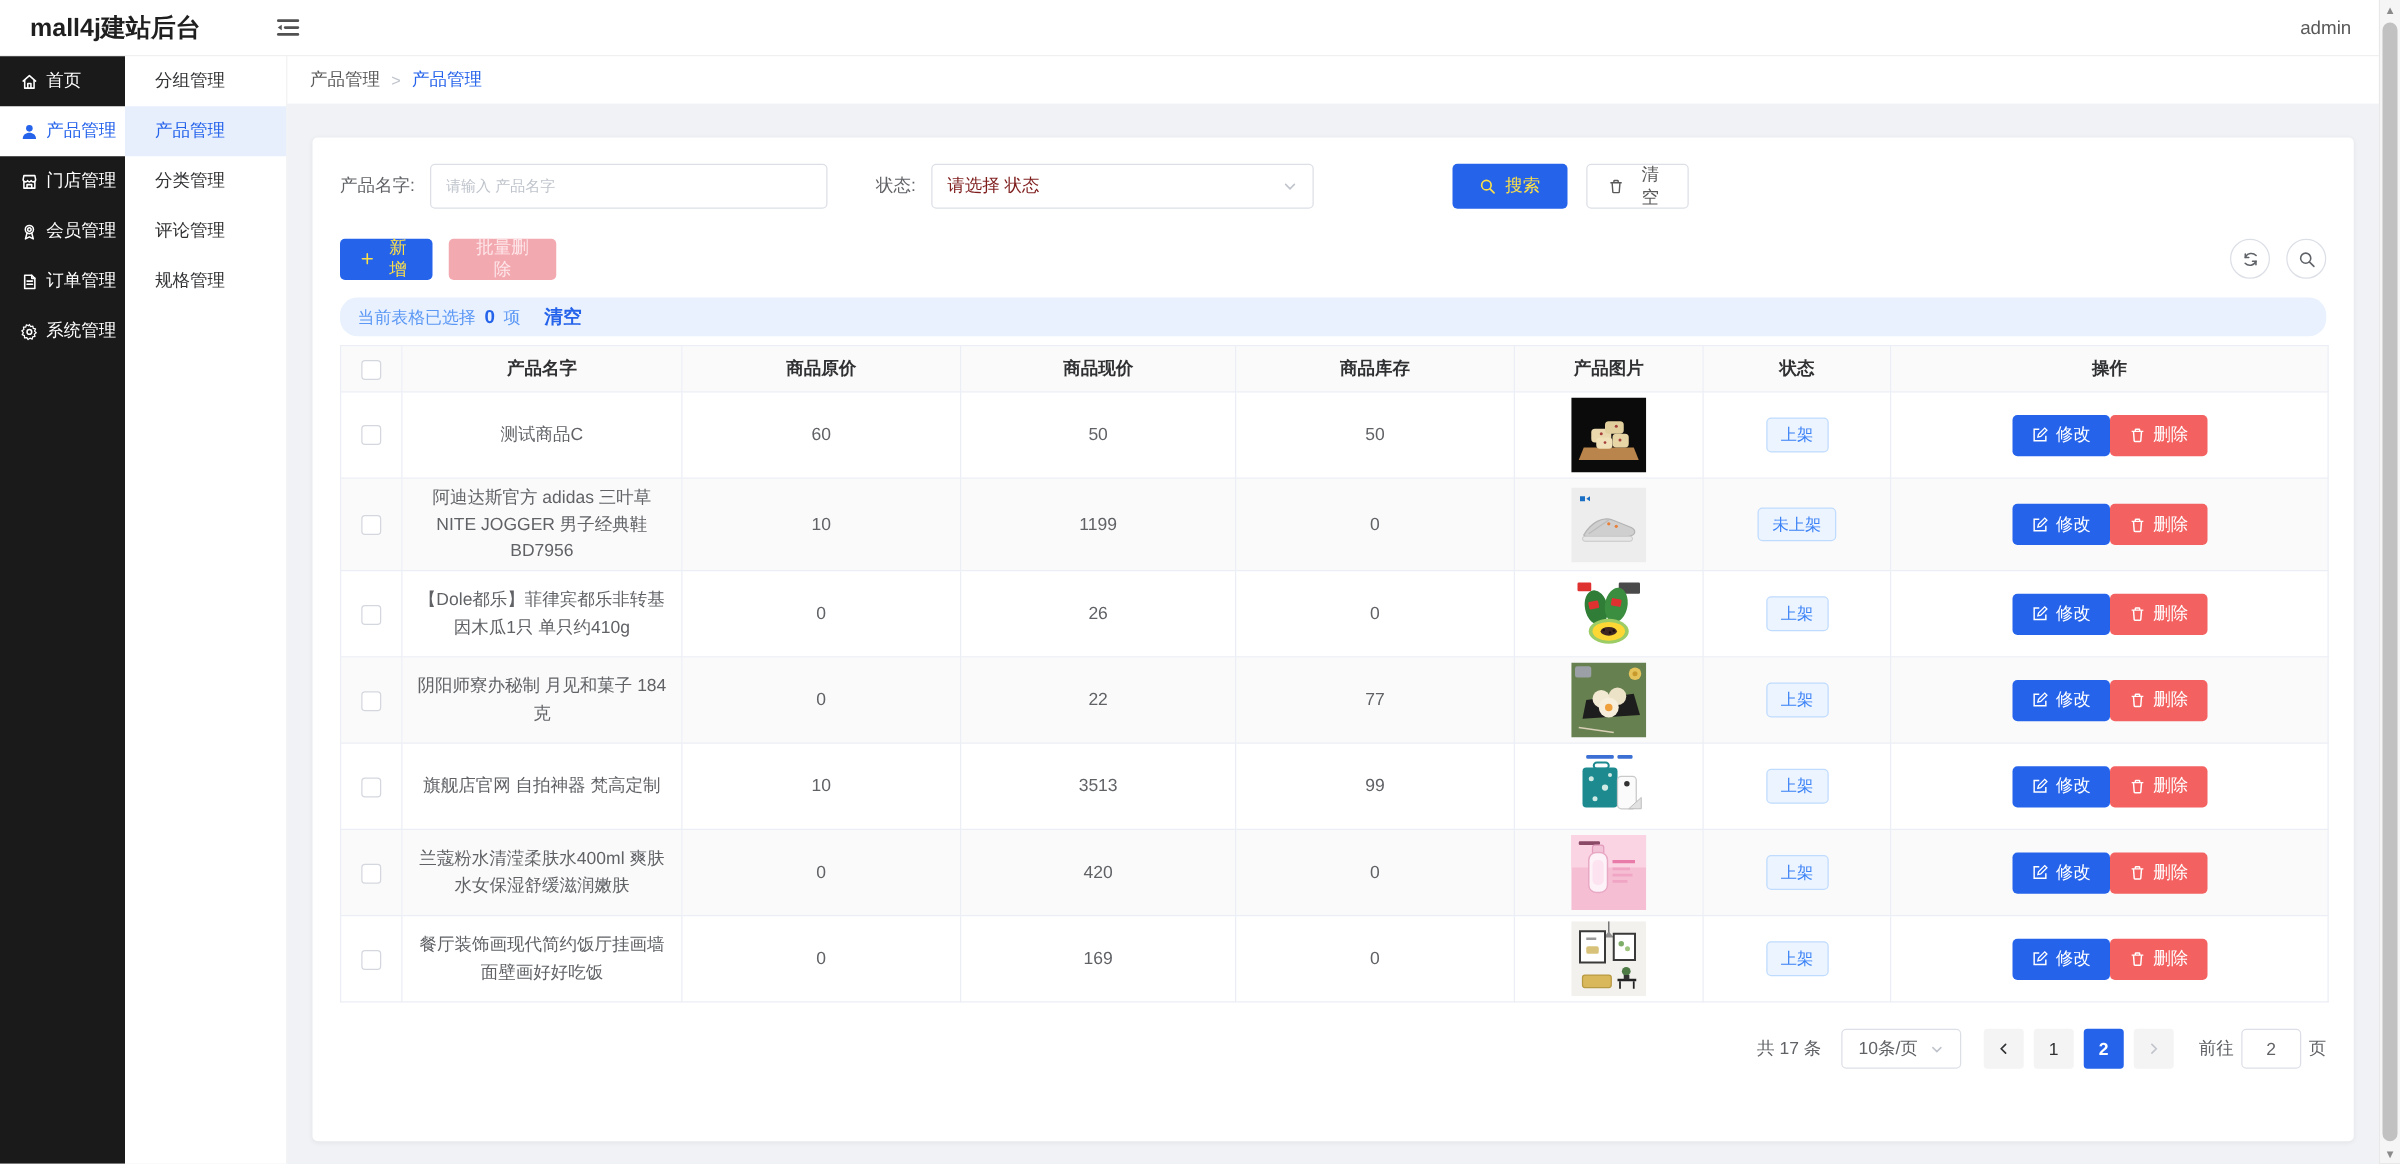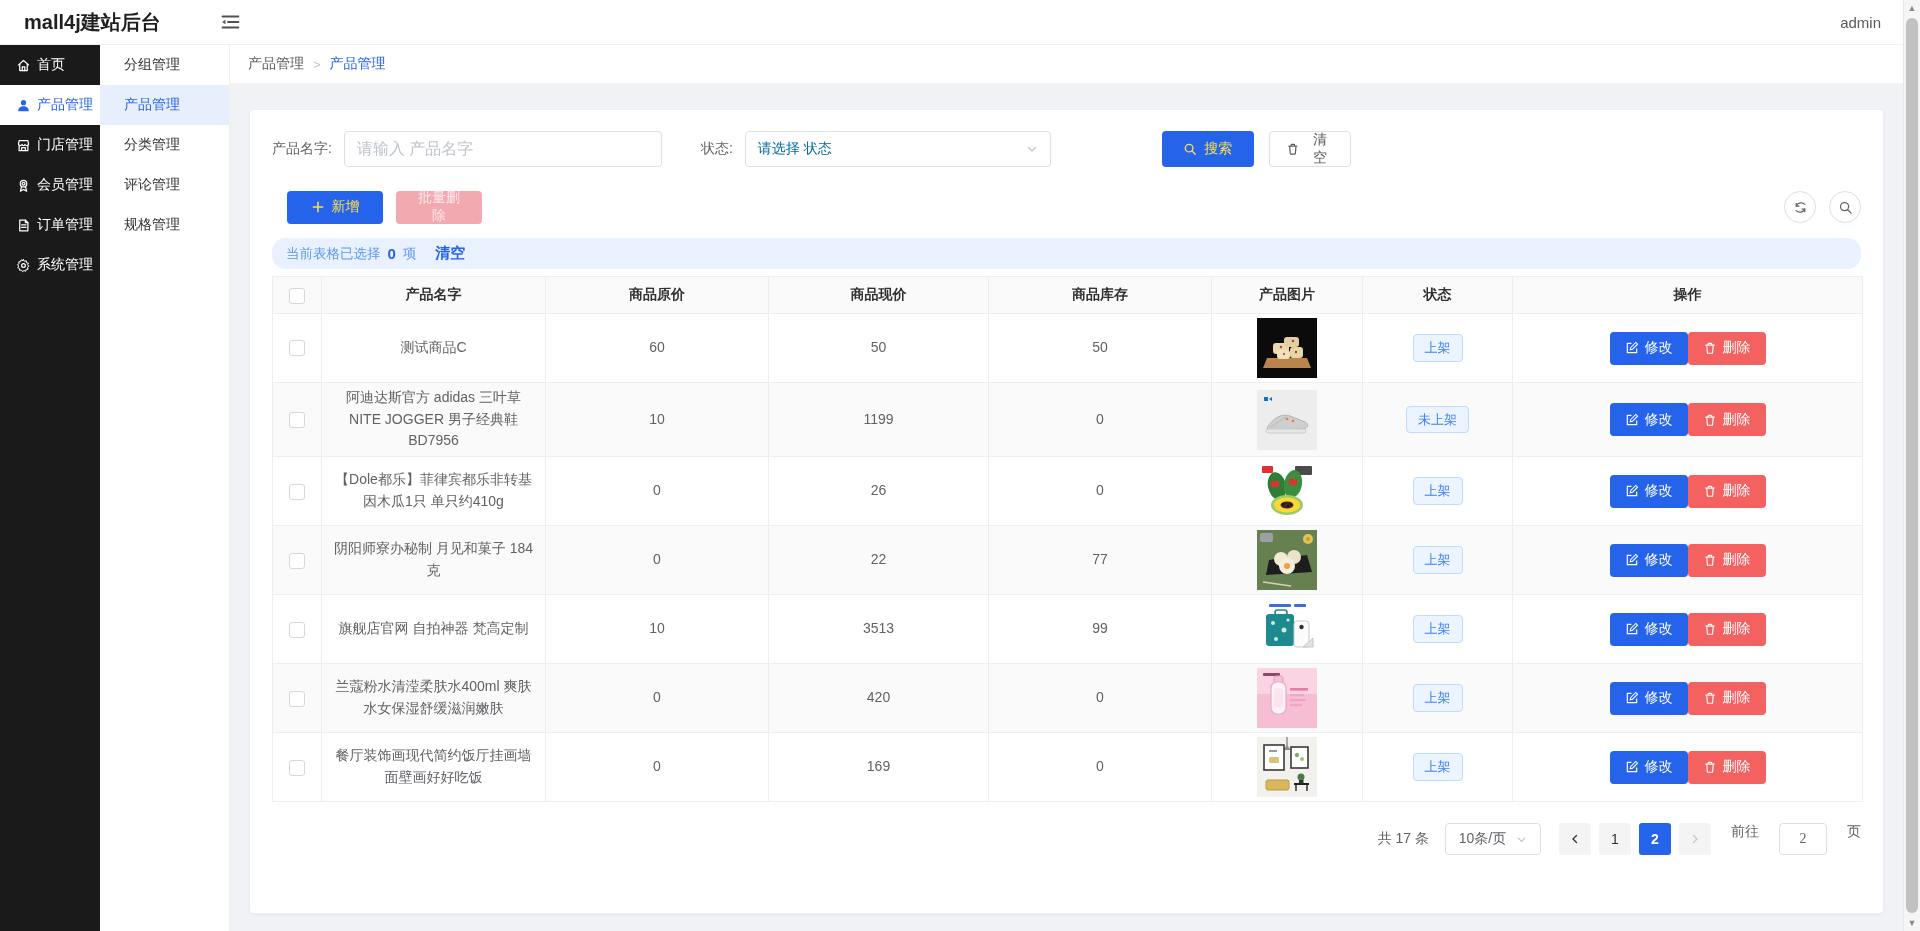--- a/index.html
+++ b/index.html
@@ -33,39 +33,39 @@
   .crumb-bar .c2 { color:#2563eb; cursor:pointer; }
 
   .content { flex:1; background:#f0f2f5; padding:27px 20px 0 20px; overflow:hidden; }
   .card { background:#fff; border-radius:4px; box-shadow:0 1px 4px rgba(0,0,0,.06);
     height:803px; padding:0 22px; position:relative; }
 
   
   .filter-row { display:flex; align-items:center; padding-top:21px; height:57px; }
   .f-label { color:#606266; margin-right:12px; }
   .text-input { width:318px; height:36px; border:1px solid #dcdfe6; border-radius:4px;
-    padding:0 12px; font-size:16px; color:#ec4899; outline:none; background:#fff; }
+    padding:0 12px; font-size:12px; color:#ec4899; outline:none; background:#fff; }
   .text-input::placeholder { color:#bfc4cc; }
   .sel { width:306px; height:36px; border:1px solid #dcdfe6; border-radius:4px; background:#fff;
-    display:flex; align-items:center; padding:0 12px; color:#0369a1; cursor:pointer; }
+    display:flex; align-items:center; padding:0 12px; color:#7f1d1d; cursor:pointer; }
   .sel .sel-text { flex:1; }
   .sel svg { width:12px; height:12px; color:#c0c4cc; }
   .lbl2 { margin-left:39px; }
   .btn { border:none; border-radius:4px; height:36px; display:inline-flex; align-items:center;
     justify-content:center; gap:7px; font-size:14px; cursor:pointer; padding:0 16px;
     font-family:inherit; }
   .btn svg { width:14px; height:14px; }
   .btn-primary { background:#2563eb; color:#fde047; }
   .btn-plain { background:#fff; color:#595959; border:1px solid #dcdfe6; }
   .btn-search { margin-left:111px; width:92px; }
   .btn-clear1 { margin-left:15px; width:82px; }
 
   
   .toolbar-row { display:flex; align-items:center; margin-top:23px; height:34px; }
-  .btn-add { height:33px; width:96px;margin-left:15px; }
+  .btn-add { height:33px; width:74px; }
   .btn-batch { height:33px; width:86px; background:#f3a9b0; color:#fde7ea; margin-left:13px; cursor:not-allowed; }
   .toolbar-row .spacer { flex:1; }
   .circle-btn { width:32px; height:32px; border-radius:50%; border:1px solid #dcdfe6; background:#fff;
     display:flex; align-items:center; justify-content:center; color:#5f6368; cursor:pointer; }
   .circle-btn + .circle-btn { margin-left:13px; }
   .circle-btn svg { width:15px; height:15px; }
 
   
   .select-bar { margin-top:14px; height:31px; background:#e8f1fd; border-radius:14px;
     display:flex; align-items:center; padding:0 14px; font-size:13.5px; color:#5b97f5; gap:5px; }
@@ -99,21 +99,21 @@
   .pg-total { margin-right:8px; color:#606266; }
   .pg-size { width:96px; height:32px; border:1px solid #dcdfe6; border-radius:4px; display:flex;
     align-items:center; justify-content:center; gap:10px; color:#606266; cursor:pointer; margin-right:10px; }
   .pg-size svg { width:11px; height:11px; color:#c0c4cc; }
   .pg-btn { min-width:32px; height:32px; background:#f4f4f5; border-radius:3px; border:none;
     display:flex; align-items:center; justify-content:center; color:#303133; font-size:14px;
     cursor:pointer; font-family:inherit; }
   .pg-btn svg { width:12px; height:12px; }
   .pg-btn.active { background:#2563eb; color:#fff; font-weight:bold; }
   .pg-btn.disabled { color:#c0c4cc; cursor:default; }
-  .pg-goto { margin-left:12px; display:flex; gap:20px; color:#606266;font-family:Liberation Serif, serif; }
+  .pg-goto { margin-left:12px; display:flex; align-items:center; gap:6px; color:#606266; }
   .goto-input { width:48px; height:32px; border:1px solid #dcdfe6; border-radius:4px;
     text-align:center; font-size:14px; color:#606266; outline:none; font-family:inherit; }
 
   
   .scrollbar { position:fixed; top:0; right:0; width:17px; height:931px; background:#f5f5f5;
     border-left:1px solid #e8e8e8; }
   .sb-arrow { position:absolute; left:0; width:16px; height:16px; display:flex; align-items:center;
     justify-content:center; color:#8a8a8a; font-size:9px; }
   .sb-up { top:0; } .sb-down { bottom:0; }
   .sb-thumb { position:absolute; left:2px; top:18px; width:12px; height:895px; background:#c1c1c1; border-radius:6px; }

